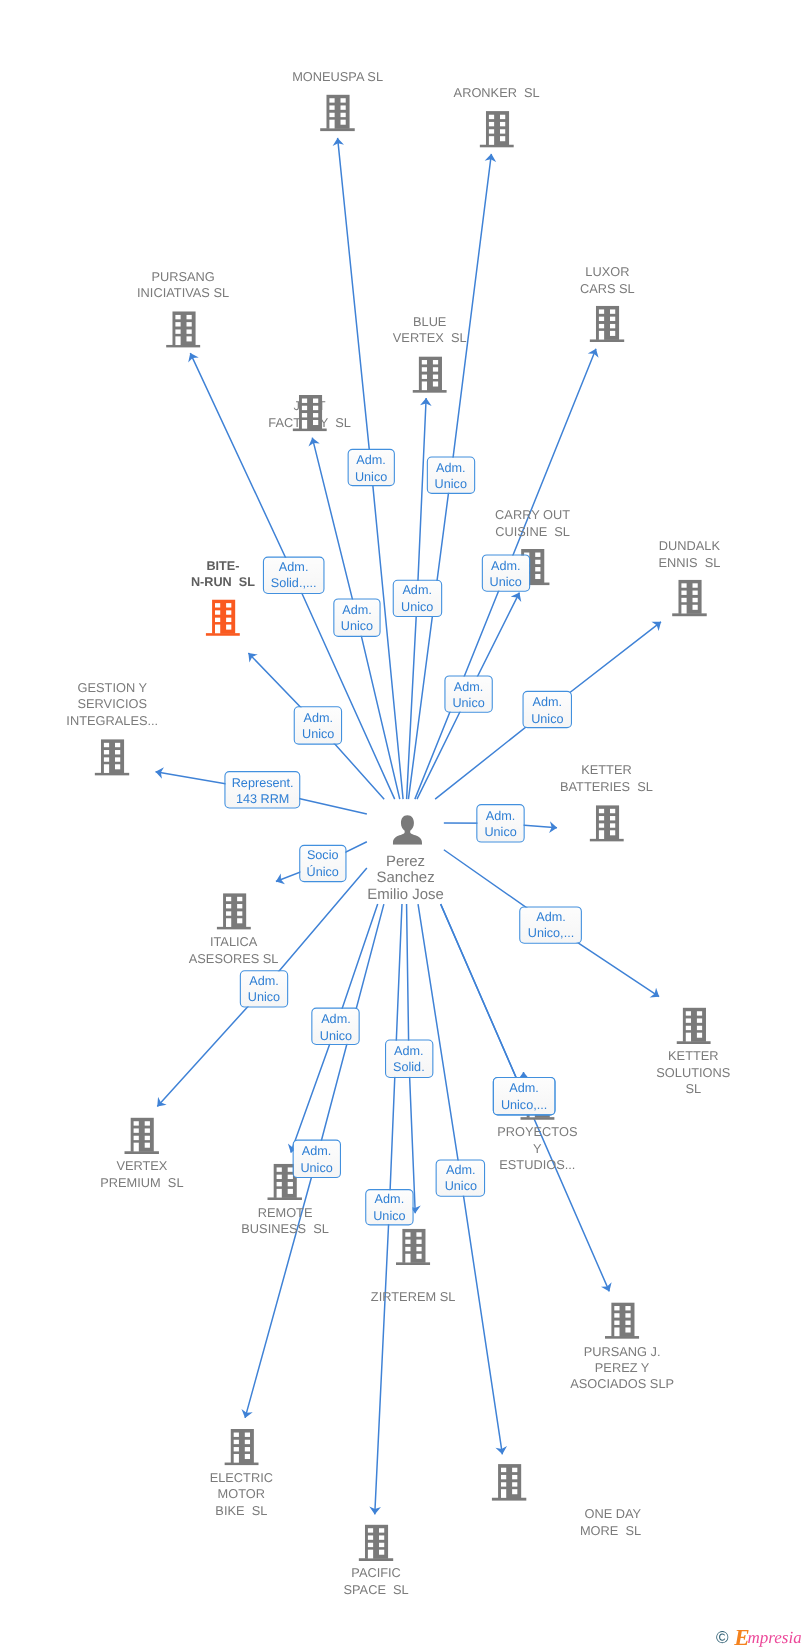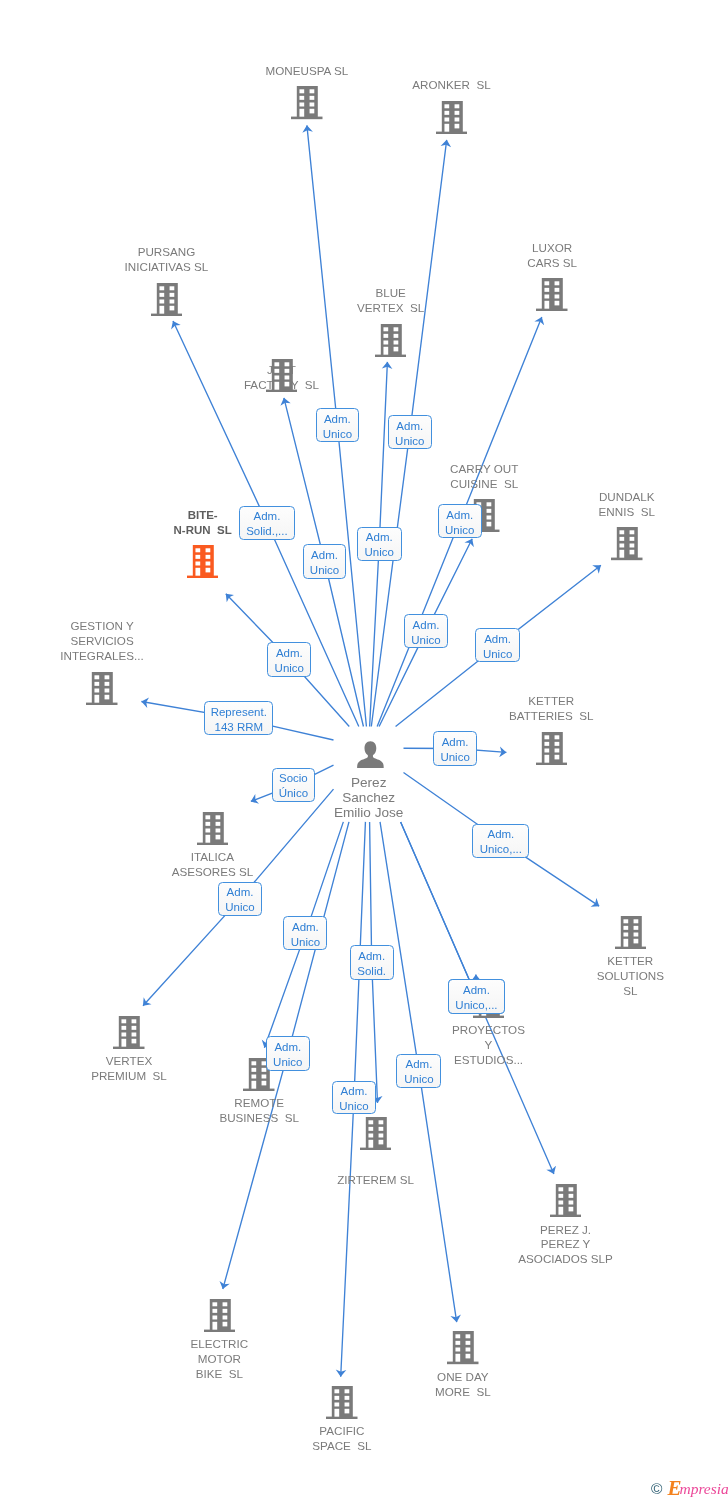--- a/index.html
+++ b/index.html
@@ -372,21 +372,21 @@
             <rect x="8.45" y="9.85" width="4.75" height="4"></rect>
             <rect x="8.45" y="16.5" width="4.75" height="4"></rect>
             <rect x="18.55" y="3.3" width="4.75" height="4"></rect>
             <rect x="18.55" y="9.85" width="4.75" height="4"></rect>
             <rect x="18.55" y="16.5" width="4.75" height="4"></rect>
             <rect x="8.45" y="22.8" width="4.75" height="7.9"></rect>
             <rect x="18.55" y="22.8" width="4.75" height="4.6"></rect>
           </g>
         </svg>
       </div>
-      <div class="node-label" style="left: 445.55px; width: 240px; top: 1222.5px;"><span>PEREZ J.</span><span>PEREZ Y</span><span>ASOCIADOS SLP</span></div>
+      <div class="node-label" style="left: 445.55px; width: 240px; top: 1222.5px;"><span>PURSANG J.</span><span>PEREZ Y</span><span>ASOCIADOS SLP</span></div>
       <div class="ico-wrap" style="left: 549.8px; top: 1184.3px;">
         <svg width="31.5" height="33.2" viewBox="0 0 31.5 33.2" class="bldg">
           <g fill="#7a7a7a">
             <rect x="5.8" y="0" width="21" height="31"></rect>
             <rect x="0" y="30.6" width="31.5" height="2.6"></rect>
           </g>
           <g fill="#ffffff">
             <rect x="8.45" y="3.3" width="4.75" height="4"></rect>
             <rect x="8.45" y="9.85" width="4.75" height="4"></rect>
             <rect x="8.45" y="16.5" width="4.75" height="4"></rect>
@@ -410,21 +410,21 @@
             <rect x="8.45" y="9.85" width="4.75" height="4"></rect>
             <rect x="8.45" y="16.5" width="4.75" height="4"></rect>
             <rect x="18.55" y="3.3" width="4.75" height="4"></rect>
             <rect x="18.55" y="9.85" width="4.75" height="4"></rect>
             <rect x="18.55" y="16.5" width="4.75" height="4"></rect>
             <rect x="8.45" y="22.8" width="4.75" height="7.9"></rect>
             <rect x="18.55" y="22.8" width="4.75" height="4.6"></rect>
           </g>
         </svg>
       </div>
-      <div class="node-label" style="left: 342.85px; width: 240px; top: 1369.6px;"><span>ONE DAY</span><span>MORE  SL</span></div>
+      <div class="node-label" style="left: 342.85px; width: 240px; top: 1369.6px; text-align: right;"><span>ONE DAY</span><span>MORE  SL</span></div>
       <div class="ico-wrap" style="left: 447.1px; top: 1331.4px;">
         <svg width="31.5" height="33.2" viewBox="0 0 31.5 33.2" class="bldg">
           <g fill="#7a7a7a">
             <rect x="5.8" y="0" width="21" height="31"></rect>
             <rect x="0" y="30.6" width="31.5" height="2.6"></rect>
           </g>
           <g fill="#ffffff">
             <rect x="8.45" y="3.3" width="4.75" height="4"></rect>
             <rect x="8.45" y="9.85" width="4.75" height="4"></rect>
             <rect x="8.45" y="16.5" width="4.75" height="4"></rect>

